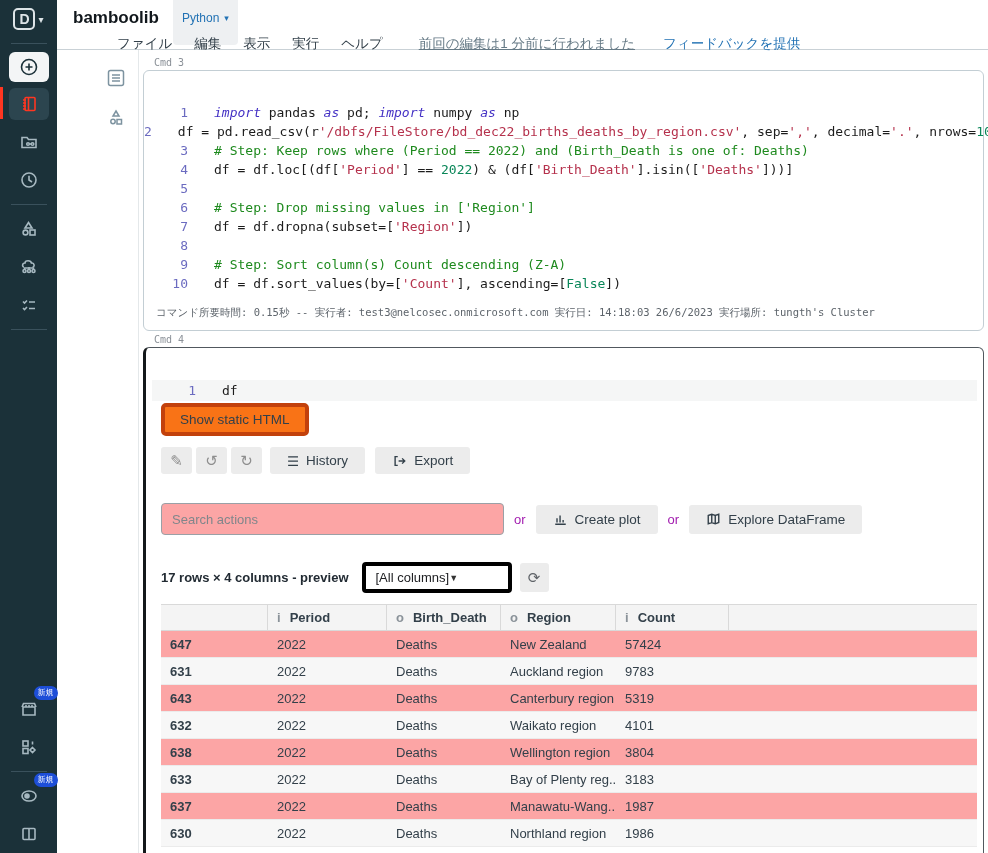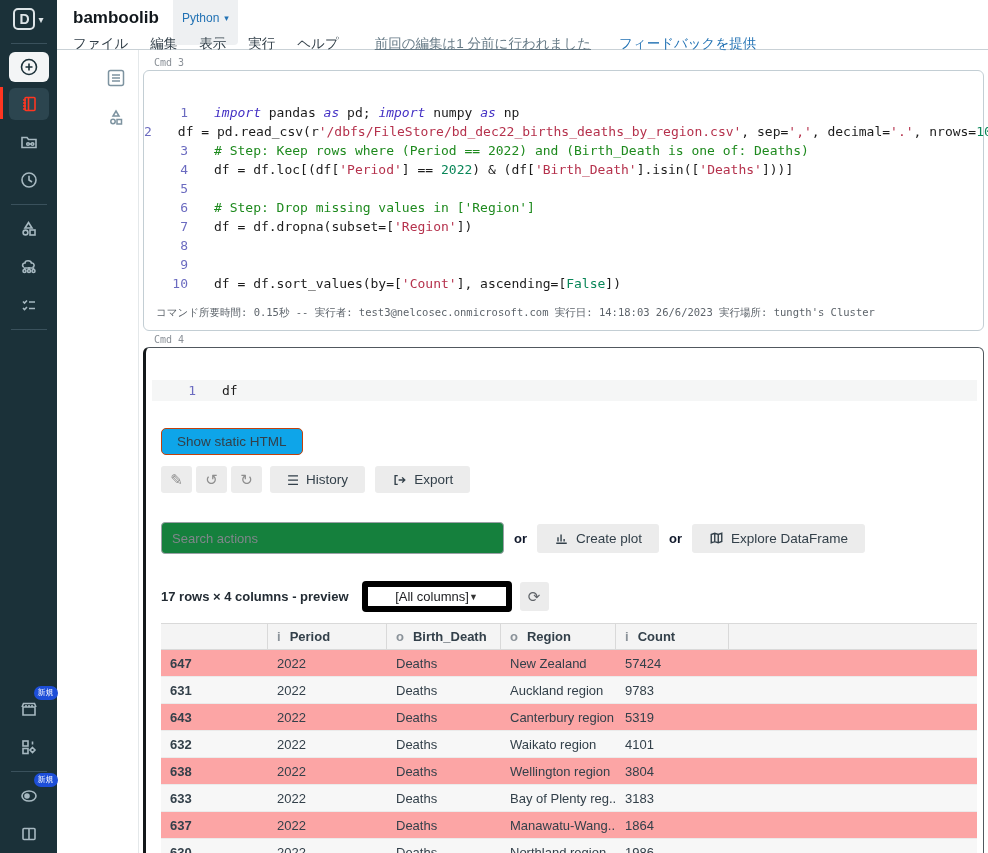--- a/index.html
+++ b/index.html
@@ -40,21 +40,21 @@
   
   .main { flex:1; display:flex; flex-direction:column; height:100%; min-width:0; }
   .topbar { height:50px; border-bottom:1px solid #c9d1d6; padding:6px 0 0 16px; }
   .title-row { display:flex; align-items:center; gap:14px; height:24px; }
   .nb-title { font-size:17px; font-weight:bold; color:#11171c; }
   .lang-pill {
     background:#eef0f2; border-radius:4px; padding:20px 9px; font-size:12px; color:#2272b4;
     display:flex; align-items:center; gap:5px; cursor:pointer;
   }
   .lang-pill .caret { font-size:9px; color:#2272b4; }
-  .menu-row { display:flex; align-items:flex-start; margin-top:5px; font-size:13.5px; color:#33404a; }
+  .menu-row { display:flex; align-items:flex-start; margin-top:5px; font-size:13.5px; color:#33404a;margin-left:44px; }
   .menu-row .mitem { margin-right:22px; cursor:pointer; }
   .lastedit-link { color:#667a86; text-decoration:underline; margin-left:14px; cursor:pointer; }
   .feedback-link { color:#2272b4; margin-left:28px; cursor:pointer; }
   
   .content { flex:1; display:flex; min-height:0;padding-left:36px; }
   .minirail { width:46px; min-width:46px; border-right:1px solid #e4e8ea; padding-top:14px;
     display:flex; flex-direction:column; align-items:center; }
   .mini-btn { width:28px; height:28px; display:flex; align-items:center; justify-content:center;
     margin-bottom:12px; cursor:pointer; }
   .mini-btn svg { stroke:#7d93a0; fill:none; stroke-width:1.5; }
@@ -76,49 +76,49 @@
   .tok-c { color:#1e8a1e; }
   .tok-n { color:#098658; }
   .tok-t { color:#1c1c1c; }
   .run-status {
     font-family:"DejaVu Sans Mono", monospace; font-size:10.5px; color:#5d6océ6;
     color:#5d646b; margin:13px 0 0 12px; white-space:nowrap; overflow:hidden;
   }
   
   .df-line { background:#f5f6f6; margin:0 6px 0 6px; padding:1px 0; }
   .show-static {
-    display:inline-block; margin:27px 0 0 15px; padding:5px 15px;
-    border:1px solid #c2410c; border-radius:5px; background:#0ea5e9; font-size:13.5px; color:#33404a;
+    display:inline-block; margin:2px 0 0 15px; padding:5px 15px;
+    border:4px solid #c2410c; border-radius:5px; background:#f97316; font-size:13.5px; color:#33404a;
     cursor:pointer;
   }
   .toolbar { display:flex; align-items:center; gap:4px; margin:11px 0 0 15px; }
   .tb-sq {
     width:31px; height:27px; background:#ececec; border-radius:3px; border:none;
     display:flex; align-items:center; justify-content:center; color:#8e8e8e; font-size:15px; cursor:pointer;
   }
   .tb-wide {
     height:27px; background:#ececec; border-radius:3px; border:none; padding:0 17px;
     display:flex; align-items:center; justify-content:center; gap:7px; font-size:13.5px; color:#33404a; cursor:pointer;
   }
   .tb-wide.history { margin-left:4px; }
   .tb-wide.export { margin-left:6px; }
   .tb-wide svg { stroke:#33404a; fill:none; stroke-width:1.6; }
   .search-row { display:flex; align-items:center; margin:29px 0 0 15px; }
   .search-input {
     width:343px; height:32px; border:1px solid #9aa0a6; border-radius:4px; padding:0 10px;
-    font-size:13px; color:#202124; font-family:"Liberation Sans", sans-serif; background:#15803d;
+    font-size:13px; color:#202124; font-family:"Liberation Sans", sans-serif; background:#fca5a5;
   }
   .search-input::placeholder { color:#80868b; }
-  .or-label { font-size:13px; font-weight:bold; color:#0f172a; margin:0 10px;text-align:right; }
+  .or-label { font-size:13px; font-weight:normal; color:#a21caf; margin:0 10px;text-align:right; }
   .search-row .tb-wide { height:29px; }
   .preview-row { display:flex; align-items:center; margin:27px 0 0 15px; }
   .preview-text { font-size:13px; font-weight:bold; color:#222b33; margin-right:13px; }
   .col-select {
-    width:150px; height:31px; border:6px solid #000000; border-radius:4px; background:#fff;
-    display:flex; align-items:center; justify-content:center; padding:0 10px; font-size:13px;
+    width:150px; height:31px; border:4px solid #000000; border-radius:4px; background:#fff;
+    display:flex; align-items:center; justify-content:flex-start; padding:0 10px; font-size:13px;
     color:#202124; cursor:pointer;
   }
   .col-select .caret { font-size:9px; color:#333; }
   .refresh-btn {
     width:29px; height:29px; background:#ececec; border:none; border-radius:3px; margin-left:8px;
     display:flex; align-items:center; justify-content:center; font-size:15px; color:#5f6368; cursor:pointer;
   }
   
   .dtable { margin:11px 6px 0 15px; font-size:13px; }
   .thead-row {
@@ -274,21 +274,21 @@
         <div class="cell cell3">
           <div class="code-block" id="cmd3-code">
               <div class="code-line"><span class="ln">1</span><span><span class="tok-k">import</span><span class="tok-t"> pandas </span><span class="tok-k">as</span><span class="tok-t"> pd; </span><span class="tok-k">import</span><span class="tok-t"> numpy </span><span class="tok-k">as</span><span class="tok-t"> np</span></span></div>
               <div class="code-line"><span class="ln">2</span><span><span class="tok-t">df = pd.read_csv(r</span><span class="tok-s">'/dbfs/FileStore/bd_dec22_births_deaths_by_region.csv'</span><span class="tok-t">, sep=</span><span class="tok-s">','</span><span class="tok-t">, decimal=</span><span class="tok-s">'.'</span><span class="tok-t">, nrows=</span><span class="tok-n">100000</span><span class="tok-t">)</span></span></div>
               <div class="code-line"><span class="ln">3</span><span><span class="tok-c"># Step: Keep rows where (Period == 2022) and (Birth_Death is one of: Deaths)</span></span></div>
               <div class="code-line"><span class="ln">4</span><span><span class="tok-t">df = df.loc[(df[</span><span class="tok-s">'Period'</span><span class="tok-t">] == </span><span class="tok-n">2022</span><span class="tok-t">) &amp; (df[</span><span class="tok-s">'Birth_Death'</span><span class="tok-t">].isin([</span><span class="tok-s">'Deaths'</span><span class="tok-t">]))]</span></span></div>
               <div class="code-line"><span class="ln">5</span><span></span></div>
               <div class="code-line"><span class="ln">6</span><span><span class="tok-c"># Step: Drop missing values in ['Region']</span></span></div>
               <div class="code-line"><span class="ln">7</span><span><span class="tok-t">df = df.dropna(subset=[</span><span class="tok-s">'Region'</span><span class="tok-t">])</span></span></div>
               <div class="code-line"><span class="ln">8</span><span></span></div>
-              <div class="code-line"><span class="ln">9</span></div>
+              <div class="code-line"><span class="ln">9</span><span><span class="tok-c"># Step: Sort column(s) Count descending (Z-A)</span></span></div>
               <div class="code-line"><span class="ln">10</span><span><span class="tok-t">df = df.sort_values(by=[</span><span class="tok-s">'Count'</span><span class="tok-t">], ascending=[</span><span class="tok-n">False</span><span class="tok-t">])</span></span></div>
             </div>
           <div class="run-status">コマンド所要時間: 0.15秒 -- 実行者: test3@nelcosec.onmicrosoft.com 実行日: 14:18:03 26/6/2023 実行場所: tungth's Cluster</div>
         </div>
 
         <div class="cmd-label">Cmd 4</div>
         <div class="cell cell4">
           <div class="code-block df-line" id="cmd4-code">
               <div class="code-line"><span class="ln">1</span><span><span class="tok-t">df</span></span></div>
             </div>
@@ -416,21 +416,21 @@
                   <div class="td">Deaths</div>
                   <div class="td">Bay of Plenty reg...</div>
                   <div class="td">3183</div>
                   <div class="td"></div>
                 </div>
                 <div class="trow">
                   <div class="td idx">637</div>
                   <div class="td">2022</div>
                   <div class="td">Deaths</div>
                   <div class="td">Manawatu-Wang...</div>
-                  <div class="td">1864</div>
+                  <div class="td">1987</div>
                   <div class="td"></div>
                 </div>
                 <div class="trow">
                   <div class="td idx">630</div>
                   <div class="td">2022</div>
                   <div class="td">Deaths</div>
                   <div class="td">Northland region</div>
                   <div class="td">1986</div>
                   <div class="td"></div>
                 </div>

